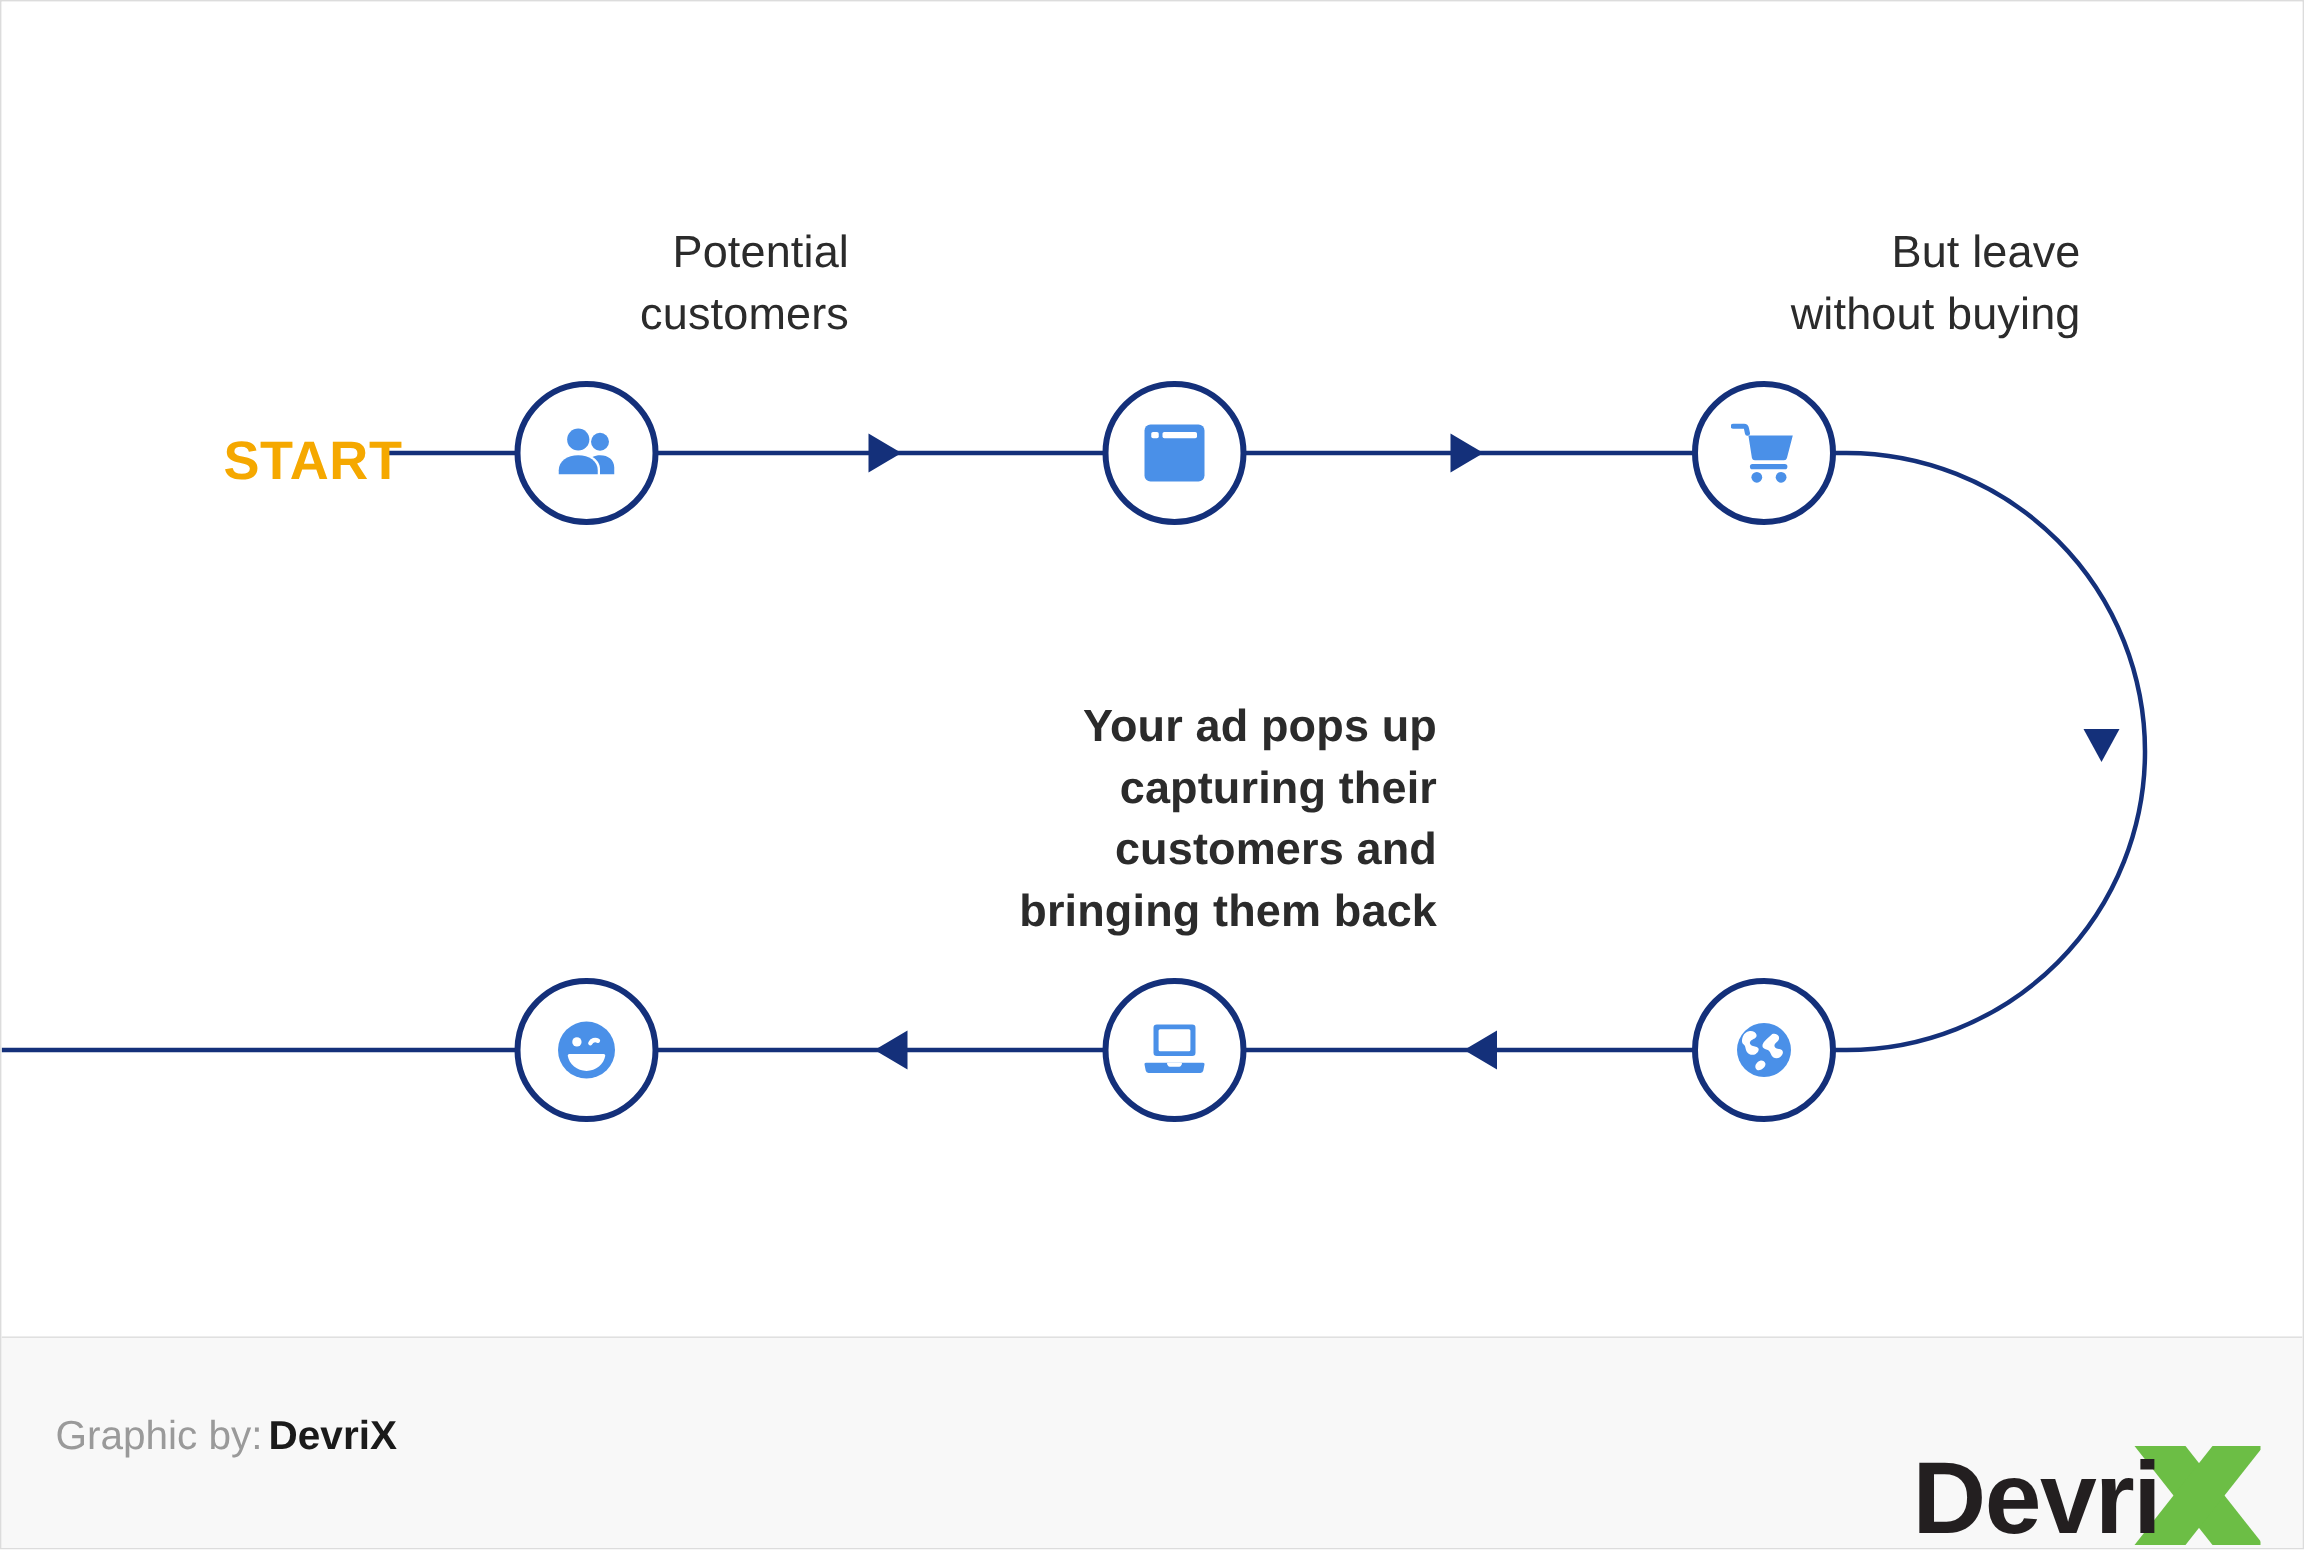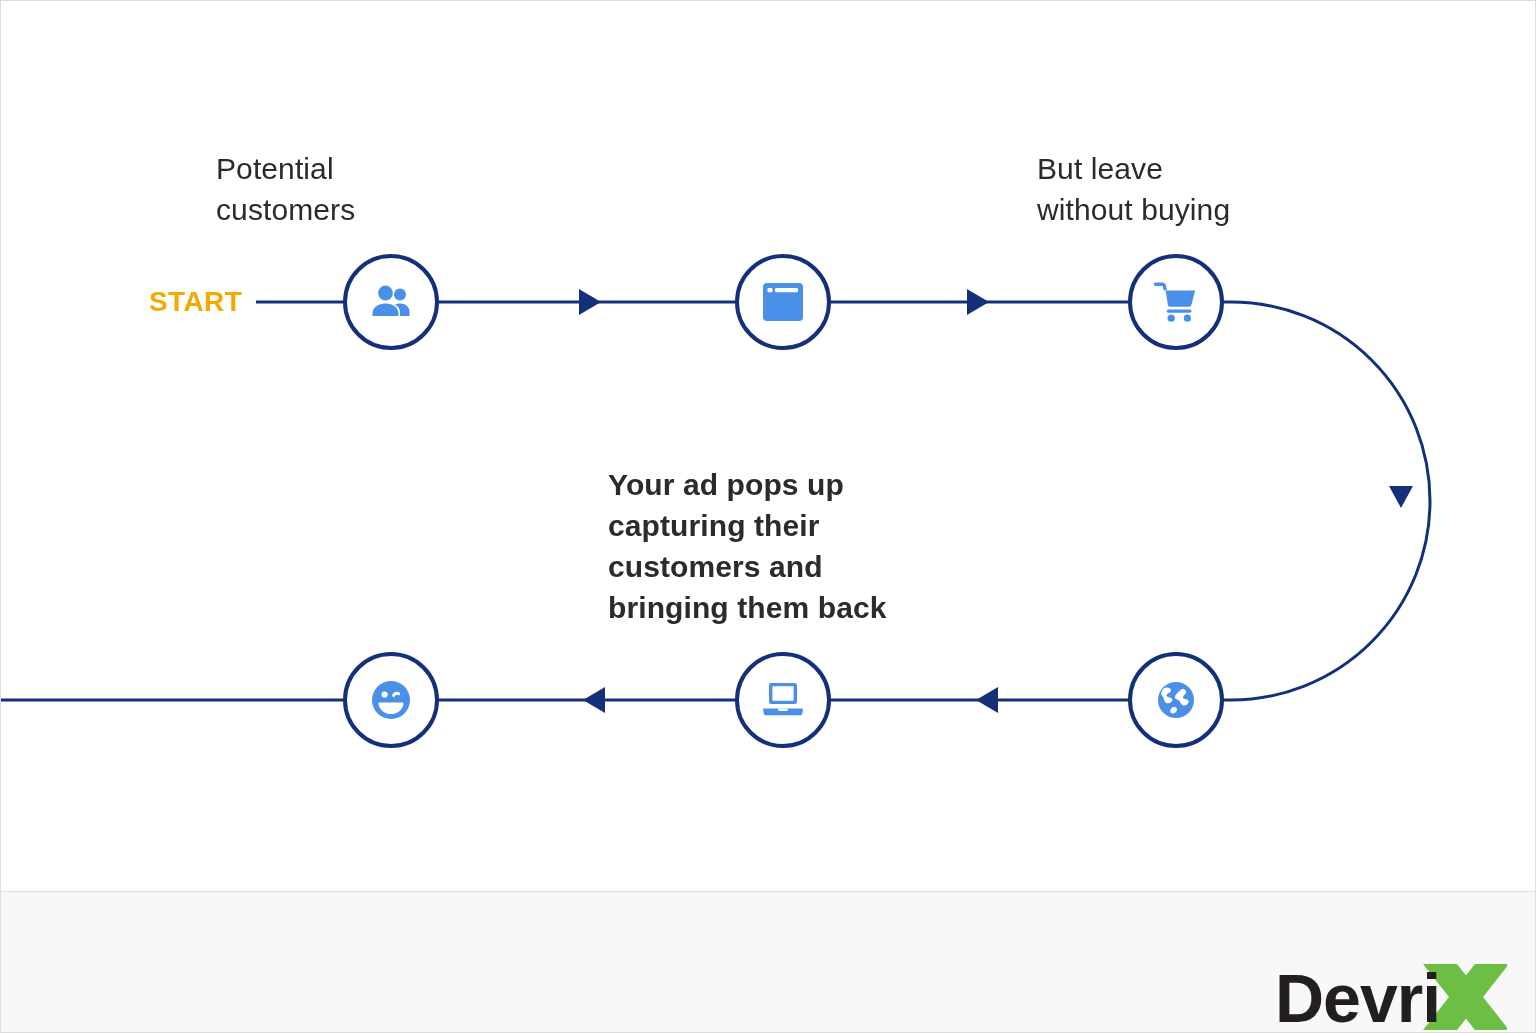--- a/index.html
+++ b/index.html
@@ -29,21 +29,21 @@
   #flow-svg {
     position: absolute;
     left: 0; top: 0;
     width: 1534px;
     height: 890px;
   }
 
   
   .node-label {
     position: absolute;
-    text-align: left;
+    text-align: right;
     color: #2b2b2b;
     font-size: 30px;
     line-height: 41px;
     white-space: pre-line;
     letter-spacing: 0.1px;
   }
   .node-label.weight-regular { font-weight: 400; }
   .node-label.weight-medium  { font-weight: 600; }
 
   #label-potential-customers { left: 215px; top: 147px; width: 350px; }
@@ -51,21 +51,21 @@
   #label-leave-without-buying{ left: 1036px; top: 147px; width: 350px; }
   #label-happy-customers     { left: 190px; top: 504px; width: 400px; }
   #label-ad-pops-up          { left: 607px; top: 463px; width: 350px; }
   #label-later-browsing      { left: 1000px; top: 545px; width: 350px; }
 
   
   #start-tag {
     position: absolute;
     left: 148px;
     top: 285px;
-    font-size: 28px;
+    font-size: 36px;
     font-weight: 700;
     letter-spacing: 0.4px;
     color: #f5a800;
   }
 
   
   .node {
     position: absolute;
     width: 96px;
     height: 96px;
@@ -227,20 +227,23 @@
           <circle cx="13.6" cy="14.6" r="3.1" fill="#ffffff"></circle>
           <path d="M22.6 15.4c.9-1.9 3.2-2.6 5-1.6" fill="none" stroke="#ffffff" stroke-width="3" stroke-linecap="round"></path>
           <path d="M8.6 22.6h22.8c.7 0 1.2.6 1.1 1.3C31.6 29.6 26.3 34 20 34S8.4 29.6 7.5 23.9c-.1-.7.4-1.3 1.1-1.3z" fill="#ffffff"></path>
         </svg>
       </span>
     </div>
 
   </div>
 
   <div id="footer">
+    <div id="credit">
+      <span>Graphic by:</span><span id="credit-brand">DevriX</span>
+    </div>
     <div id="logo">
       <svg width="232" height="80" viewBox="0 0 232 80" aria-label="DevriX">
 
         <g>
           <path d="M148 6 h34 l52 66 h-34 z" fill="#6cbe45"></path>
           <path d="M200 6 h34 l-52 66 h-34 z" fill="#6cbe45"></path>
         </g>
 
         <g fill="#231f20">
           <text x="0" y="64" font-family="'Liberation Sans', sans-serif" font-size="68" font-weight="700" letter-spacing="-1">Devri</text>

